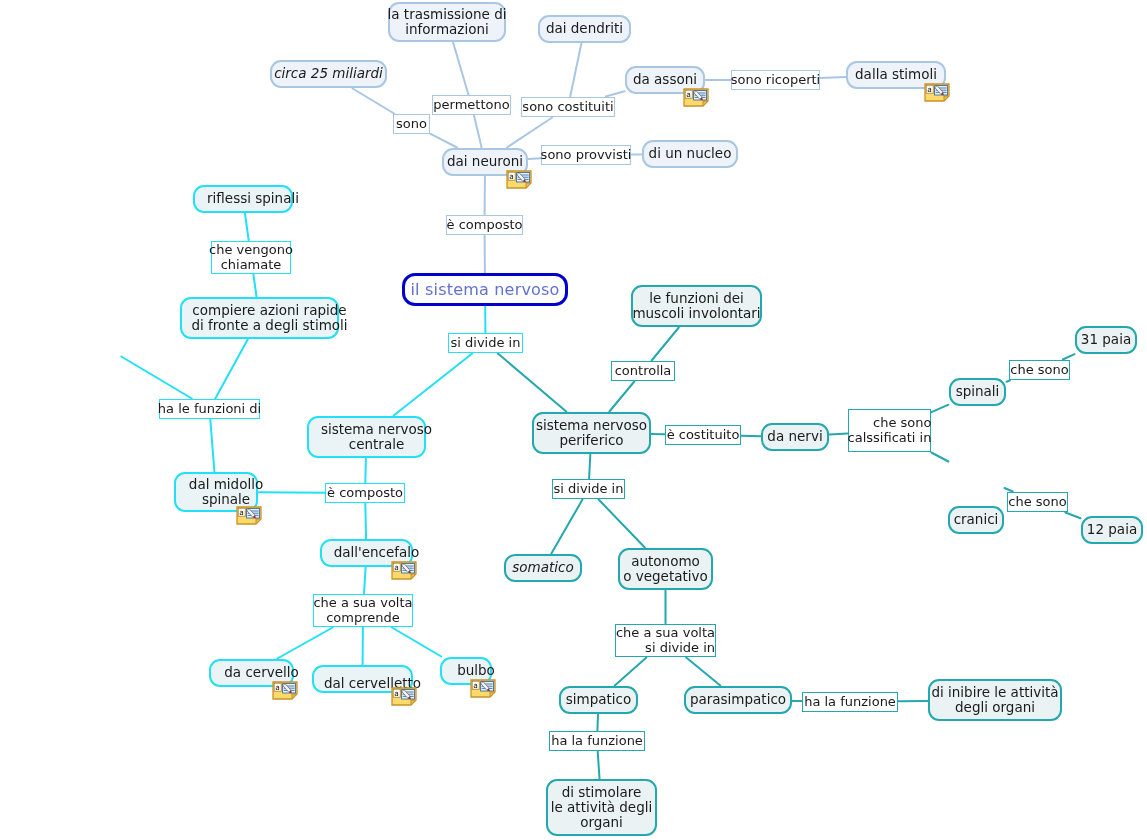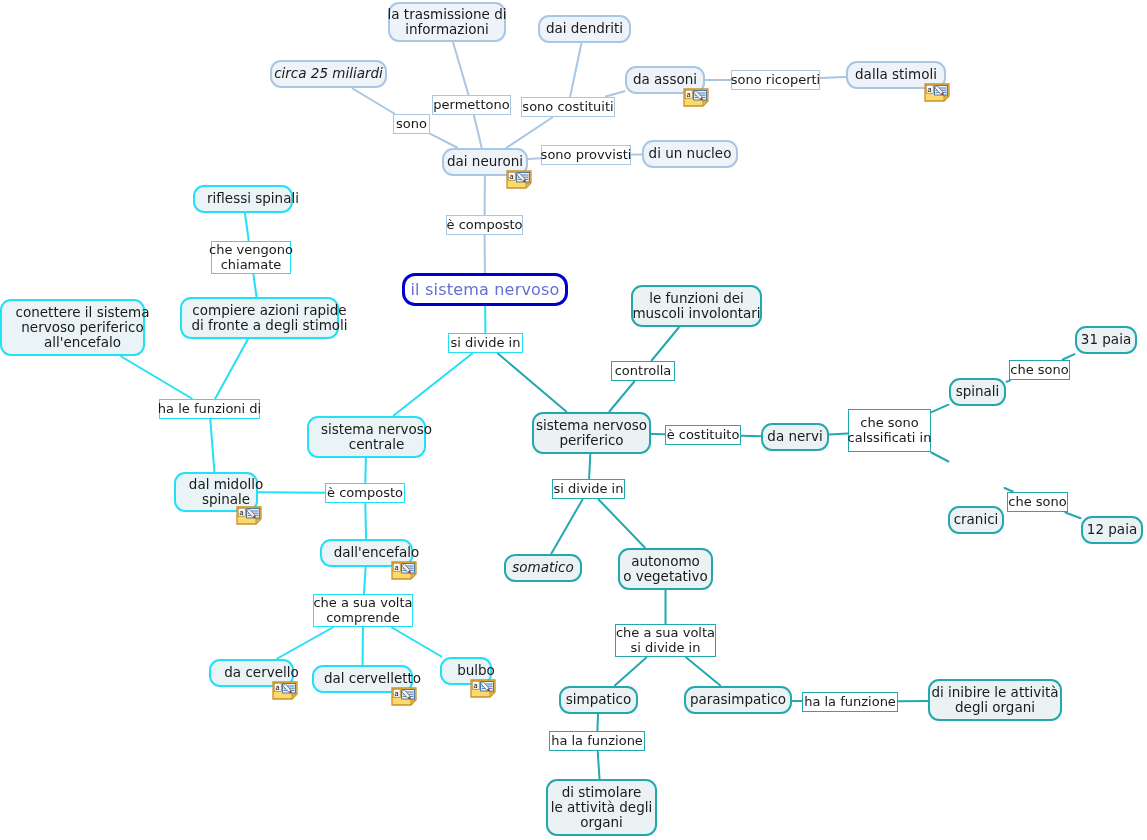--- a/index.html
+++ b/index.html
@@ -53,21 +53,21 @@
     background: #ffffff;
     font-size: 13px;
     padding: 0 12px;
   }
   
   .c-blue   { border-color: #a9c6e3; background: #eef3fa; }
   .l-blue   { border-color: #a9c6e3; }
   .c-cyan   { border-color: #22e0f5; background: #eaf4f6; padding-left: 20px; }
   .l-cyan   { border-color: #22e0f5; }
   .c-teal   { border-color: #23a8ae; background: #eaf2f4; }
-  .l-teal   { border-color: #23a8ae; }
+  .l-teal   { border-color: #23a8ae; text-align: right; }
 
   .root {
     border: 3px solid #0000cc;
     border-radius: 13px;
     background: #ffffff;
     color: #6370cf;
     font-size: 16px;
     letter-spacing: 0.2px;
   }
 
@@ -194,23 +194,20 @@
         <g transform="rotate(-42 16.5 7.5)">
           <rect x="14.2" y="1.6" width="3" height="9" fill="#f2f2f2" stroke="#555" stroke-width="0.6"></rect>
           <path d="M14.2 10.6 L17.2 10.6 L15.7 13.4 Z" fill="#8a2b2b"></path>
         </g>
       </svg>
     </div>
     <div class="node concept c-blue" style="left: 642px; top: 140px; width: 96px; height: 28px;"><span>di un nucleo</span></div>
     <div class="node concept c-cyan" style="left: 193px; top: 185px; width: 100px; height: 28px;"><span>riflessi spinali</span></div>
     <div class="node concept c-cyan" style="left: 180px; top: 297px; width: 159px; height: 42px;"><span>compiere azioni rapide
 di fronte a degli stimoli</span></div>
-    <div class="node concept c-cyan" style="left: 0px; top: 299px; width: 145px; height: 57px;"><span>conettere il sistema
-nervoso periferico
-all'encefalo</span></div>
     <div class="node concept c-cyan" style="left: 174px; top: 472px; width: 84px; height: 40px;"><span>dal midollo
 spinale</span></div>
     <div class="note-badge" style="left: 236px; top: 506px;">
       <svg viewBox="0 0 26 19" width="26" height="19">
         <path d="M1 1 H25 V13 L20 18 H1 Z" fill="#fbd96b" stroke="#c8922a" stroke-width="1.3"></path>
         <path d="M25 13 L20 13 L20 18 Z" fill="#e0b84e" stroke="#c8922a" stroke-width="1"></path>
         <rect x="2.2" y="2.2" width="7" height="8" fill="#ffffff" stroke="#9a7320" stroke-width="0.7"></rect>
         <text x="5.6" y="9" font-family="DejaVu Sans, sans-serif" font-size="7.4" text-anchor="middle" fill="#101010">a</text>
         <rect x="10.6" y="2.6" width="13" height="9.4" fill="#e8f2fb" stroke="#2a5fa0" stroke-width="0.8"></rect>
         <g stroke="#2a5fa0" stroke-width="0.8">
@@ -257,21 +254,21 @@
           <line x1="11.6" y1="5" x2="22.6" y2="5"></line>
           <line x1="11.6" y1="7.2" x2="22.6" y2="7.2"></line>
           <line x1="11.6" y1="9.4" x2="22.6" y2="9.4"></line>
         </g>
         <g transform="rotate(-42 16.5 7.5)">
           <rect x="14.2" y="1.6" width="3" height="9" fill="#f2f2f2" stroke="#555" stroke-width="0.6"></rect>
           <path d="M14.2 10.6 L17.2 10.6 L15.7 13.4 Z" fill="#8a2b2b"></path>
         </g>
       </svg>
     </div>
-    <div class="node concept c-cyan" style="left: 312px; top: 665px; width: 101px; height: 28px;"><span>dal cervelletto</span></div>
+    <div class="node concept c-cyan" style="left: 312px; top: 665px; width: 101px; height: 28px; align-items: flex-end;"><span>dal cervelletto</span></div>
     <div class="note-badge" style="left: 391px; top: 687px;">
       <svg viewBox="0 0 26 19" width="26" height="19">
         <path d="M1 1 H25 V13 L20 18 H1 Z" fill="#fbd96b" stroke="#c8922a" stroke-width="1.3"></path>
         <path d="M25 13 L20 13 L20 18 Z" fill="#e0b84e" stroke="#c8922a" stroke-width="1"></path>
         <rect x="2.2" y="2.2" width="7" height="8" fill="#ffffff" stroke="#9a7320" stroke-width="0.7"></rect>
         <text x="5.6" y="9" font-family="DejaVu Sans, sans-serif" font-size="7.4" text-anchor="middle" fill="#101010">a</text>
         <rect x="10.6" y="2.6" width="13" height="9.4" fill="#e8f2fb" stroke="#2a5fa0" stroke-width="0.8"></rect>
         <g stroke="#2a5fa0" stroke-width="0.8">
           <line x1="11.6" y1="5" x2="22.6" y2="5"></line>
           <line x1="11.6" y1="7.2" x2="22.6" y2="7.2"></line>

